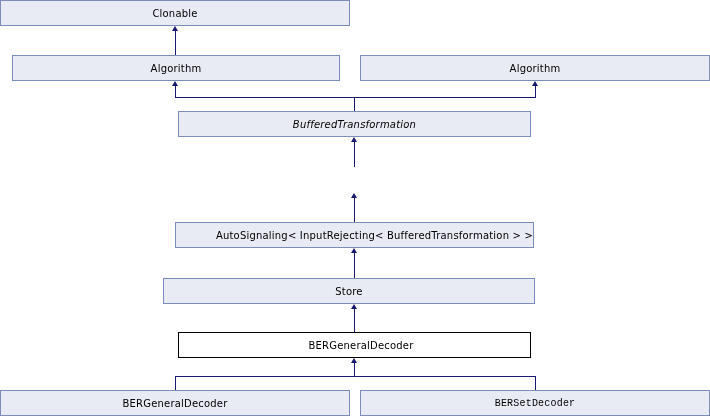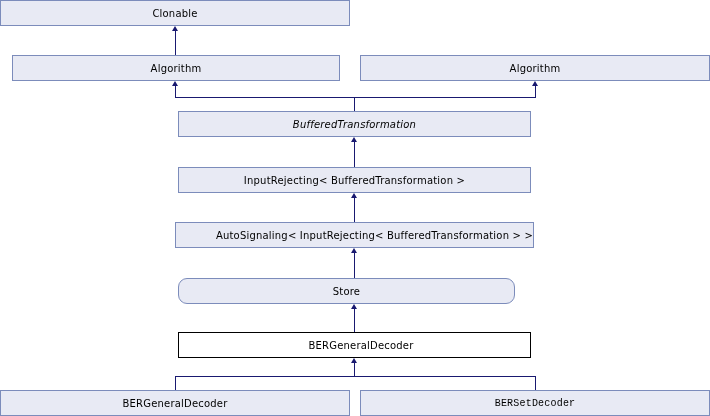--- a/index.html
+++ b/index.html
@@ -102,29 +102,26 @@
   </div>
 
   <div class="node" style="left:360px; top:55px; width:350px; height:26px;">
     <span class="node-label">Algorithm</span>
   </div>
 
   <div class="node" style="left:178px; top:111px; width:353px; height:26px;font-style:italic;">
     <span class="node-label">BufferedTransformation</span>
   </div>
 
-  <div class="node" style="left:178px; top:167px; width:353px; height:26px;">
-    <span class="node-label">InputRejecting&lt; BufferedTransformation &gt;</span>
-  </div>
 
   <div class="node" style="left:175px; top:222px; width:359px; height:26px;padding-left:40px;">
     <span class="node-label">AutoSignaling&lt; InputRejecting&lt; BufferedTransformation &gt; &gt;</span>
   </div>
 
-  <div class="node" style="left:178px; top:278px; width:337px; height:26px;border-radius:9px;">
+  <div class="node" style="left:163px; top:278px; width:372px; height:26px;">
     <span class="node-label">Store</span>
   </div>
 
   <div class="node current" style="left:178px; top:332px; width:353px; height:26px;">
     <span class="node-label">BERGeneralDecoder</span>
   </div>
 
   <div class="node" style="left:0px; top:390px; width:350px; height:26px;">
     <span class="node-label">BERGeneralDecoder</span>
   </div>

